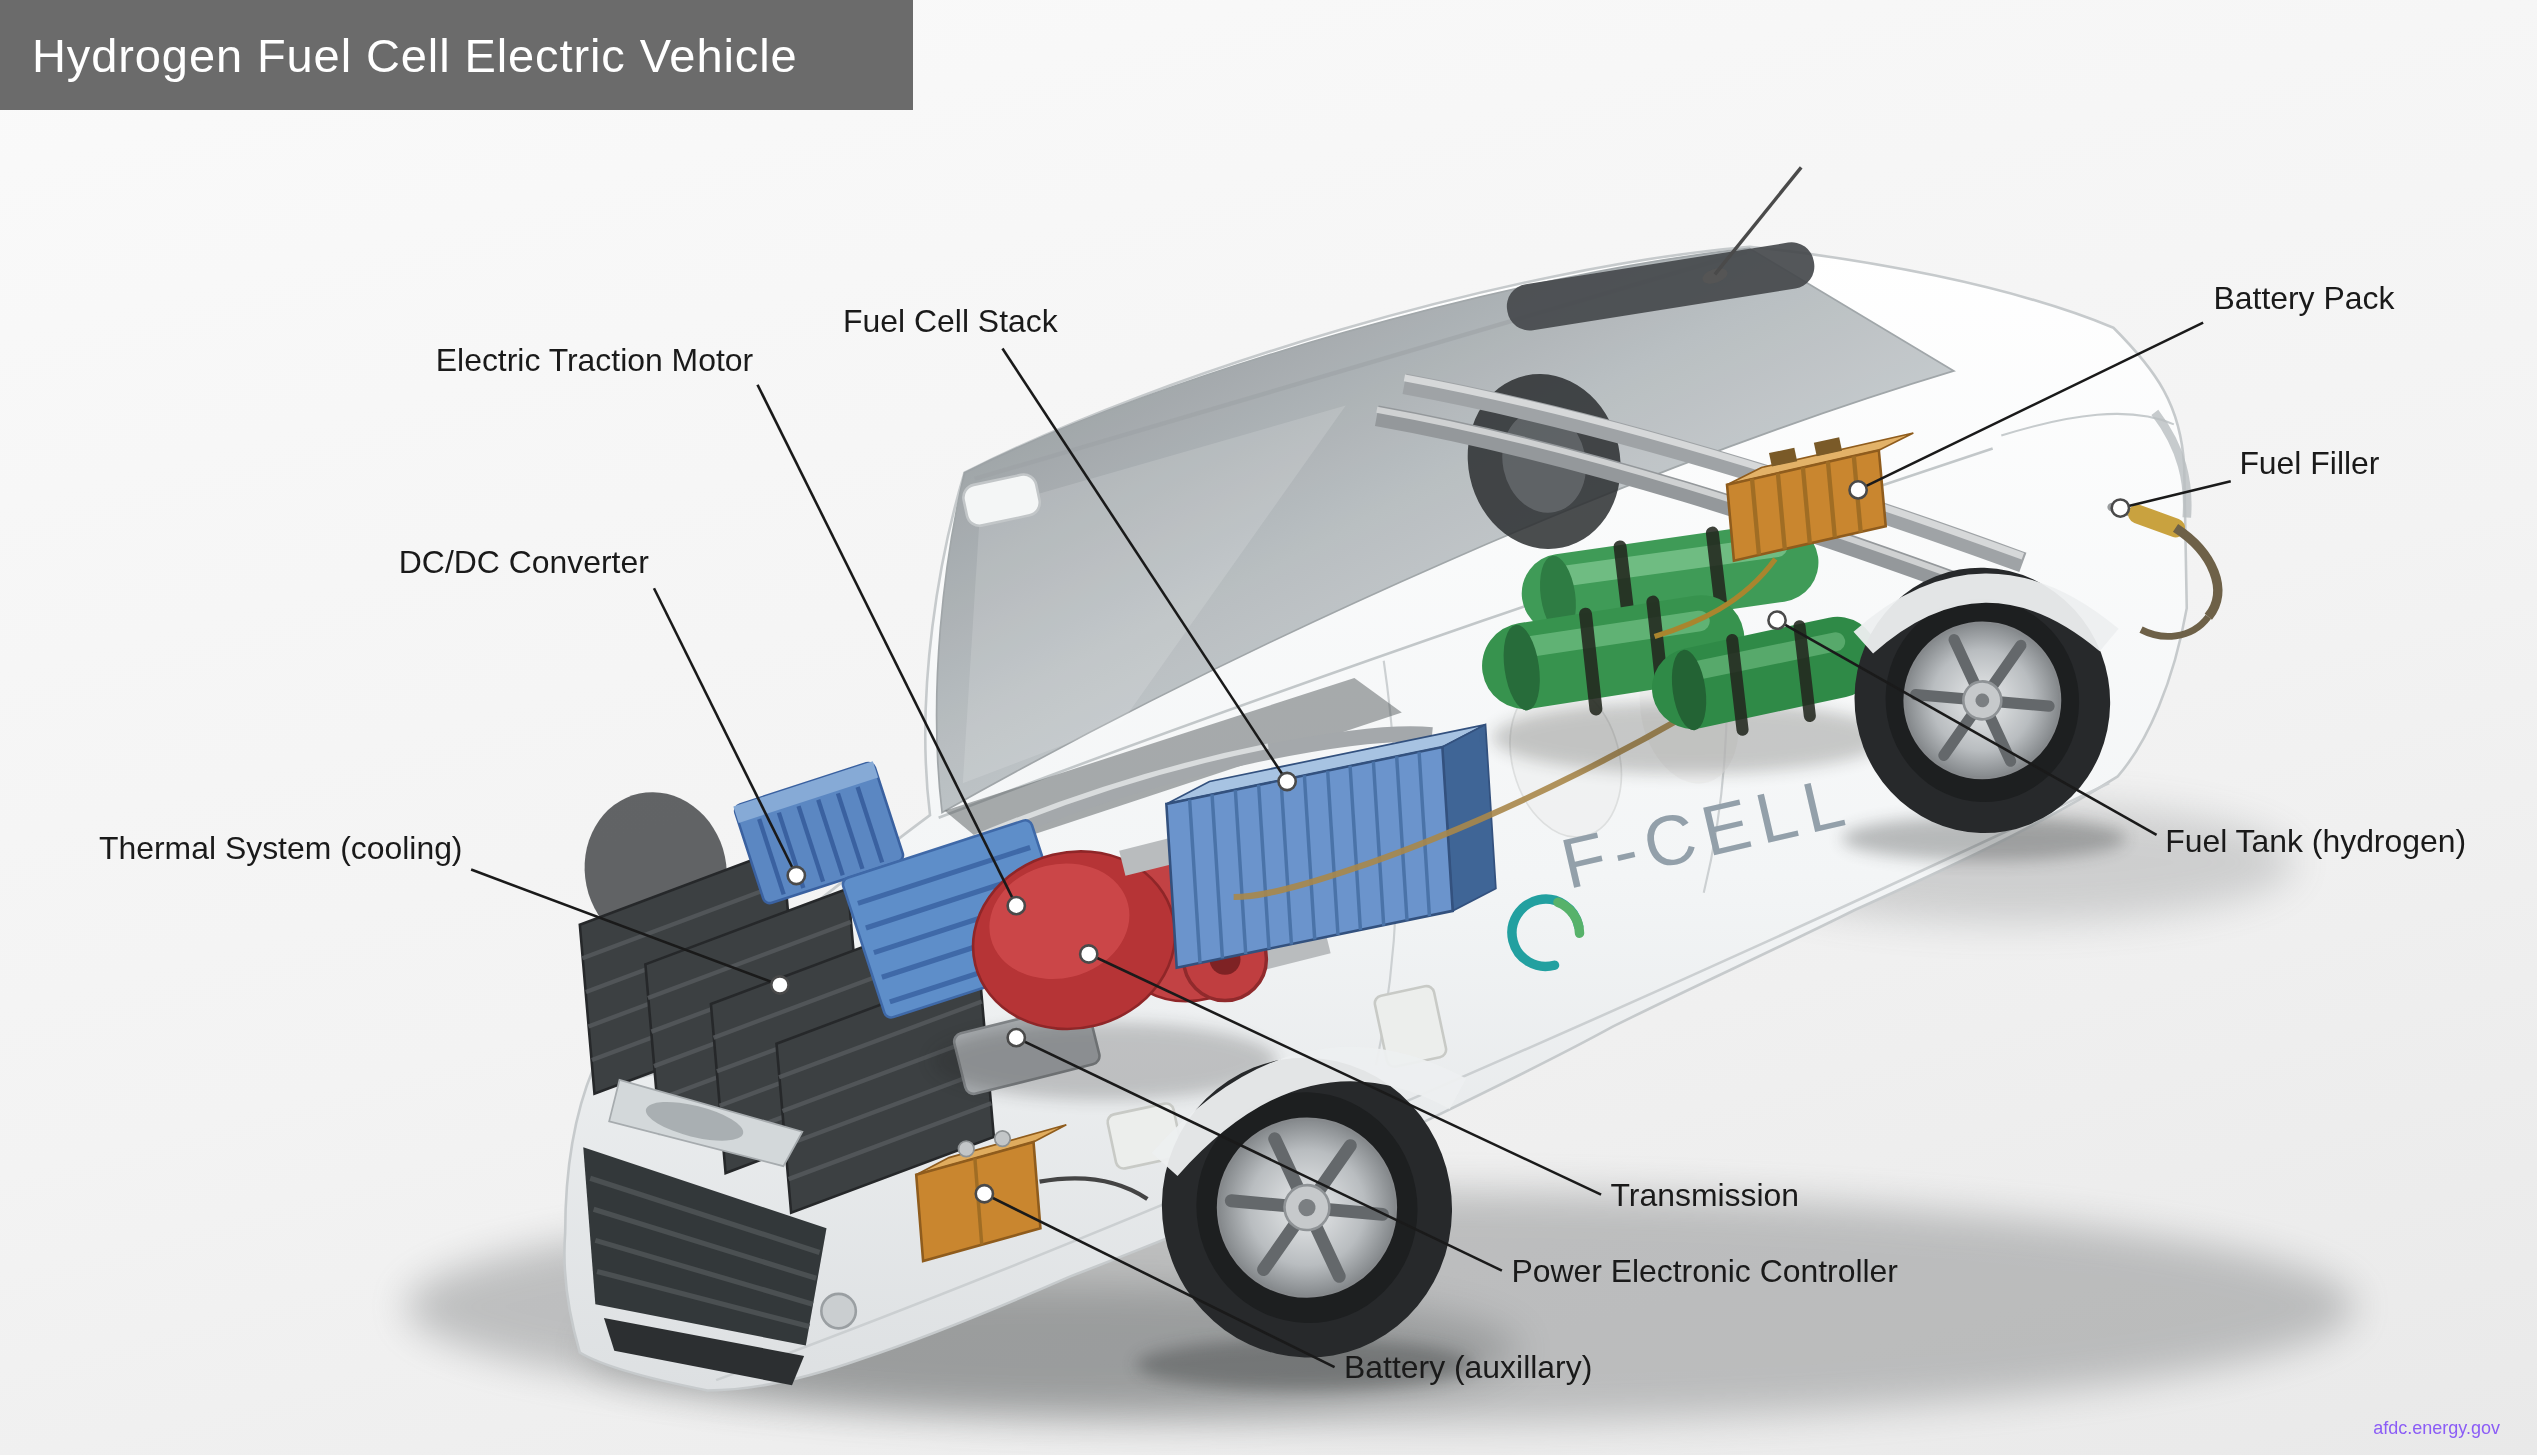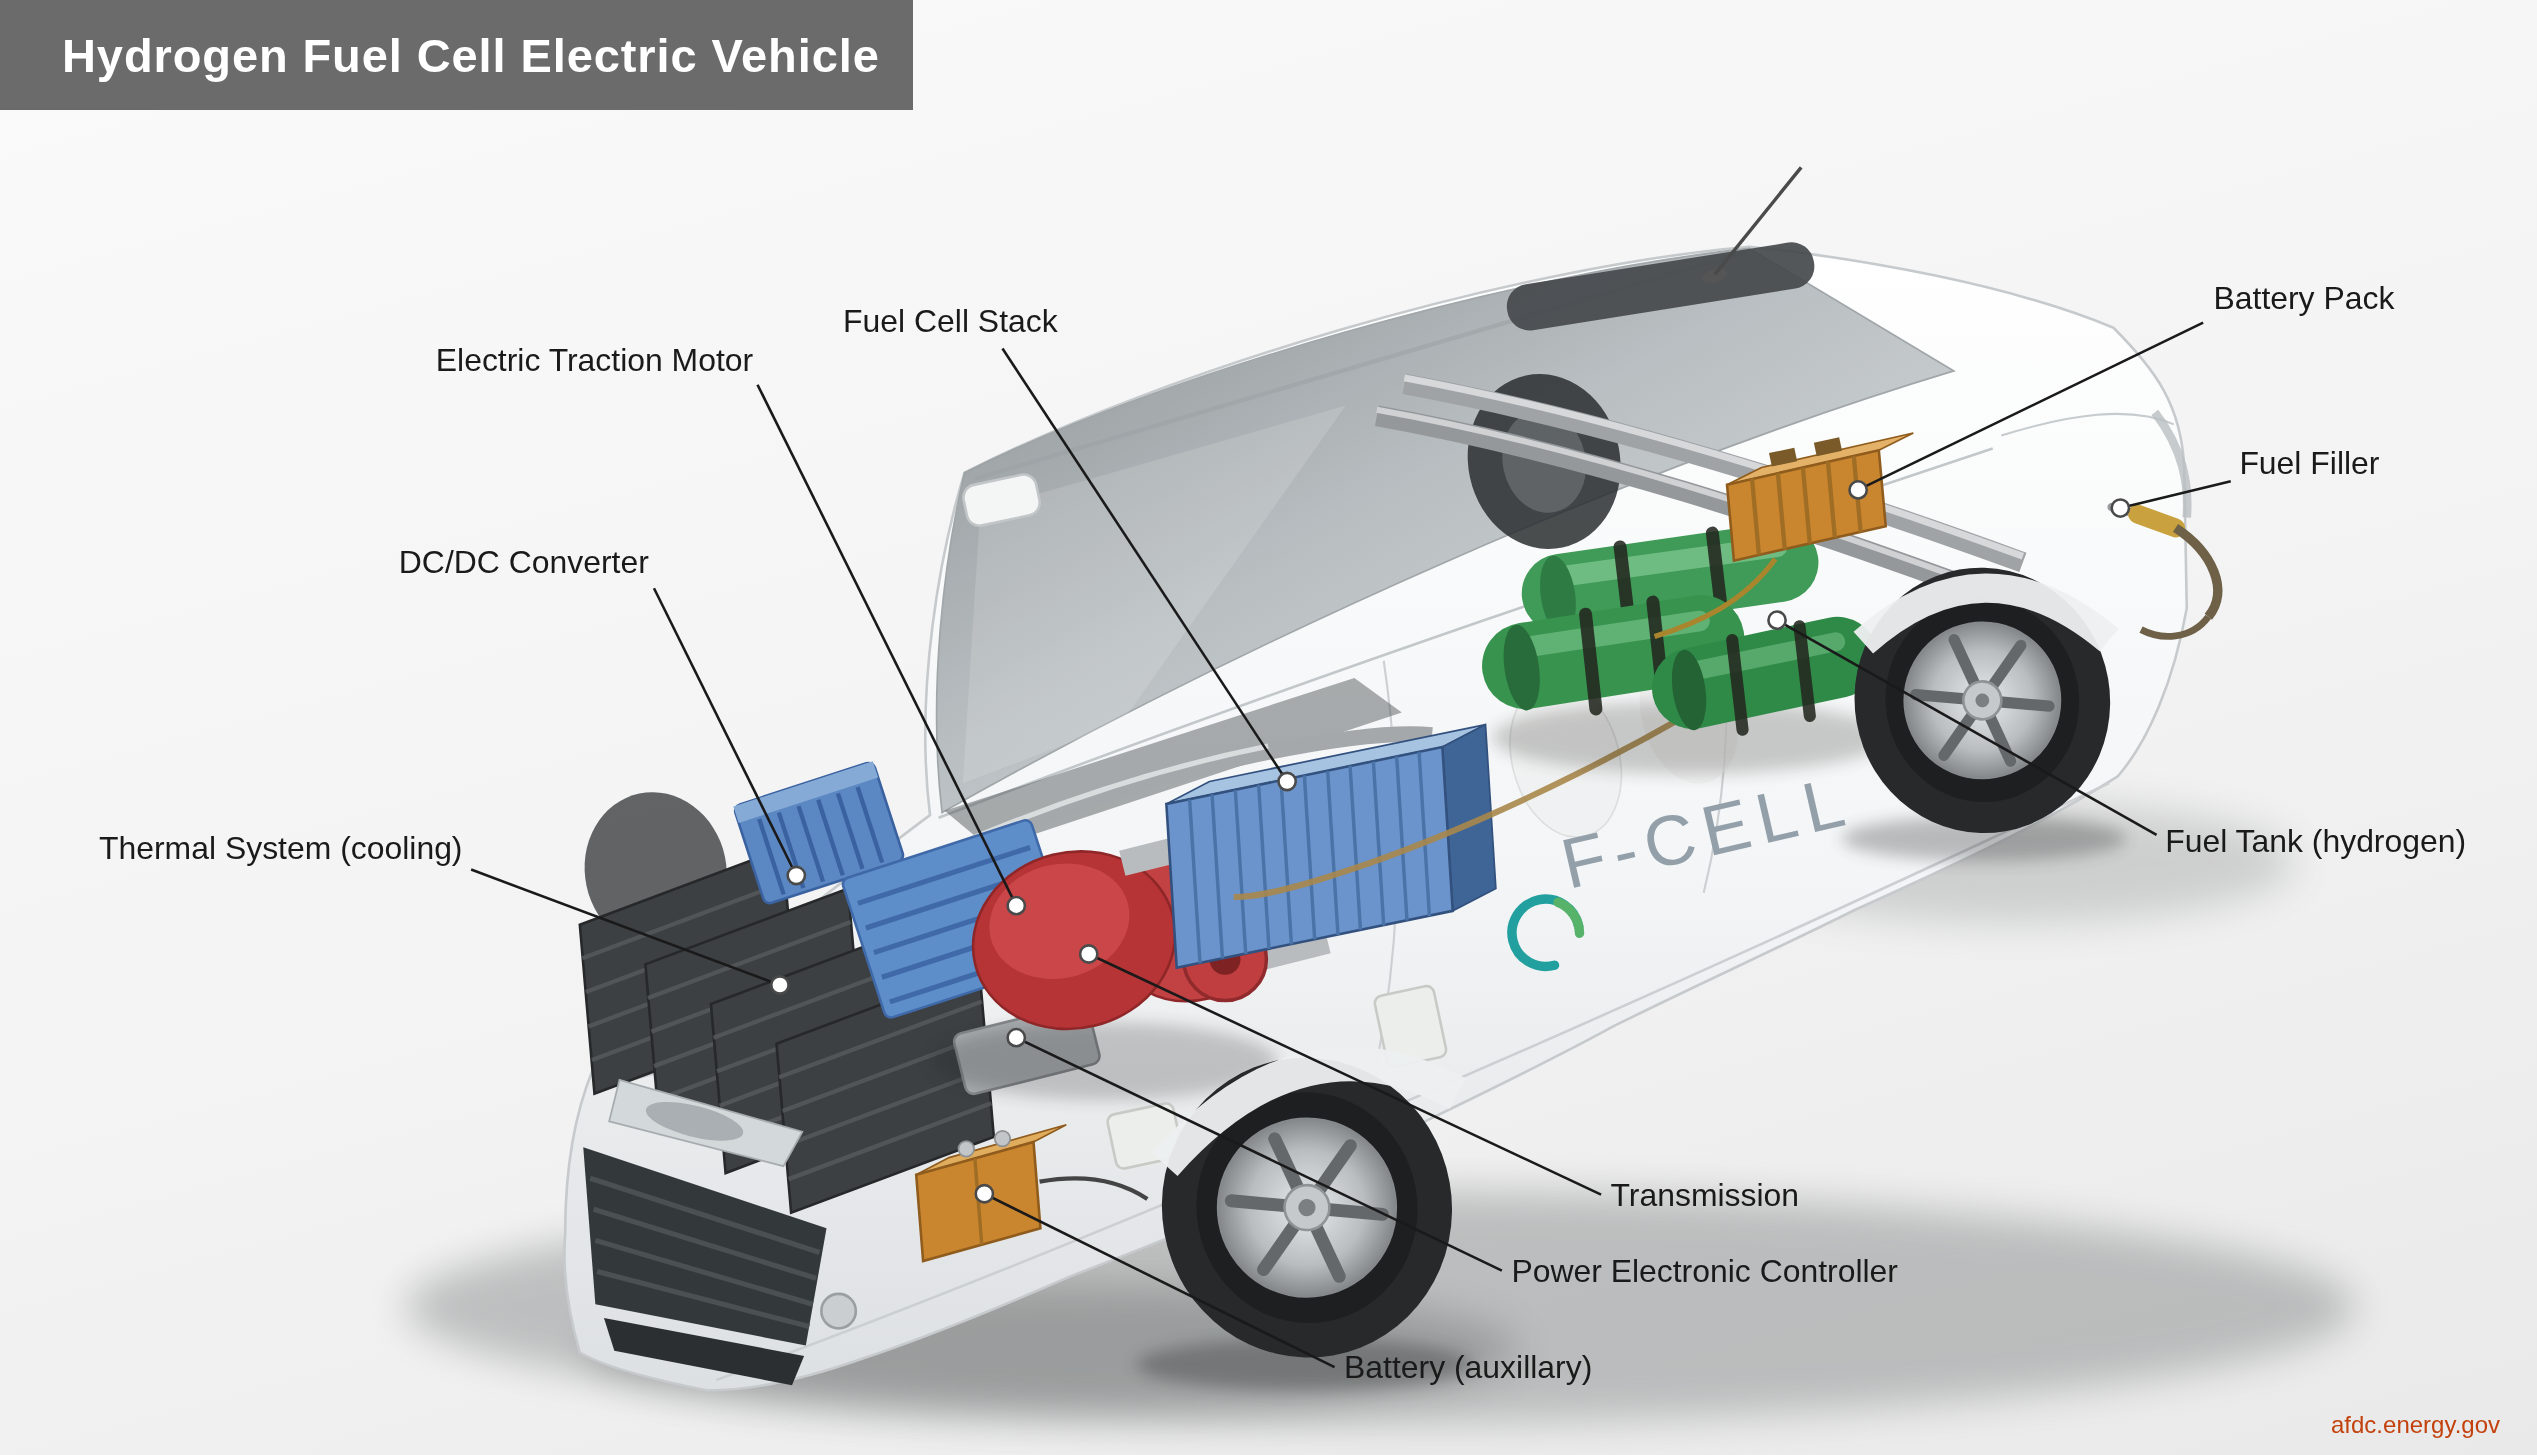--- a/index.html
+++ b/index.html
@@ -12,25 +12,25 @@
   #car-scene,#overlay{position:absolute;top:0;left:0;width:2538px;height:1456px;}
   #overlay{pointer-events:none;}
   .leader{stroke:#1a1a1a;stroke-width:3;}
   .marker{fill:#ffffff;stroke:#4a4a4a;stroke-width:3;}
   .lbl{font-family:"Liberation Sans",sans-serif;font-size:37px;fill:#1a1a1a;}
   #title-bar{
     position:absolute;top:0;left:0;width:913px;height:110px;
     background:#6b6b6b;display:flex;align-items:center;z-index:5;
   }
   #title-bar span{
-    color:#ffffff;font-size:47px;font-weight:700;padding-left:62px;letter-spacing:0.9px;
+    color:#ffffff;font-size:47px;font-weight:400;padding-left:32px;letter-spacing:0.9px;
     white-space:nowrap;
   }
   #source-text{
-    position:absolute;right:38px;bottom:17px;font-size:24px;color:#c2410c;z-index:5;
+    position:absolute;right:38px;bottom:17px;font-size:18px;color:#8b5cf6;z-index:5;
   }
 </style>
 </head>
 <body>
 
 <div id="stage">
 
   <svg id="car-scene" viewBox="0 0 2942 1688" aria-hidden="true">
     <defs>
       <linearGradient id="bodyG" x1="0" y1="0" x2="0" y2="1">

